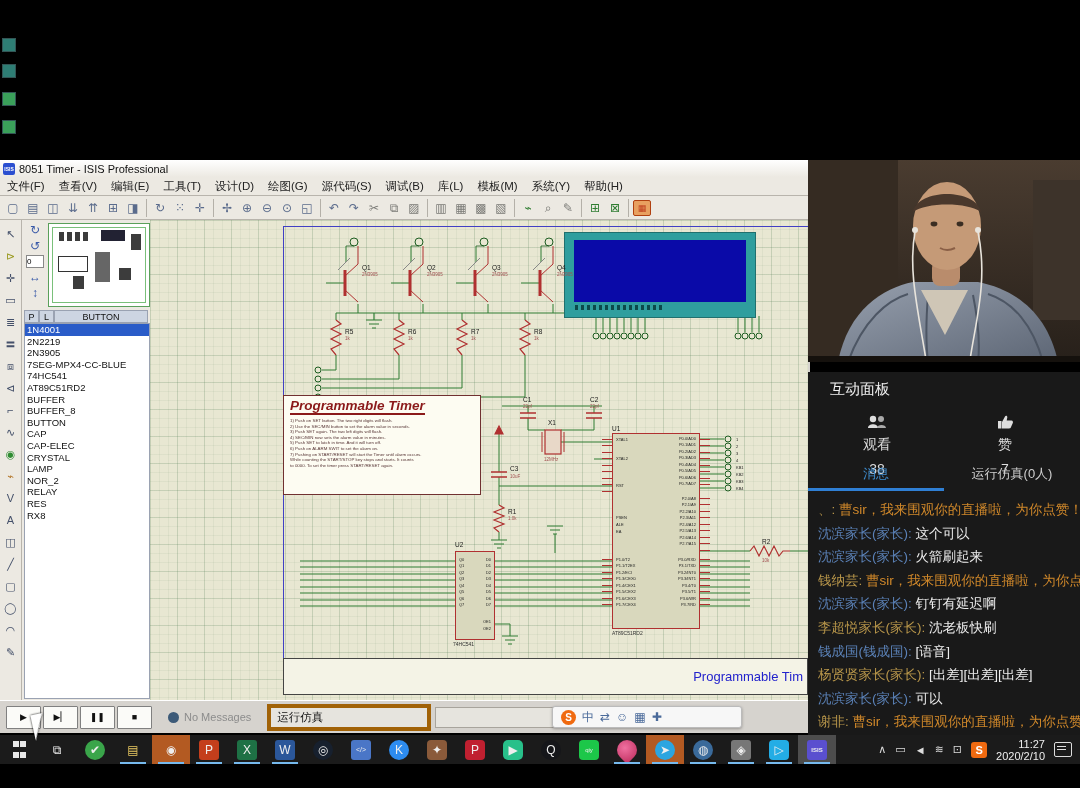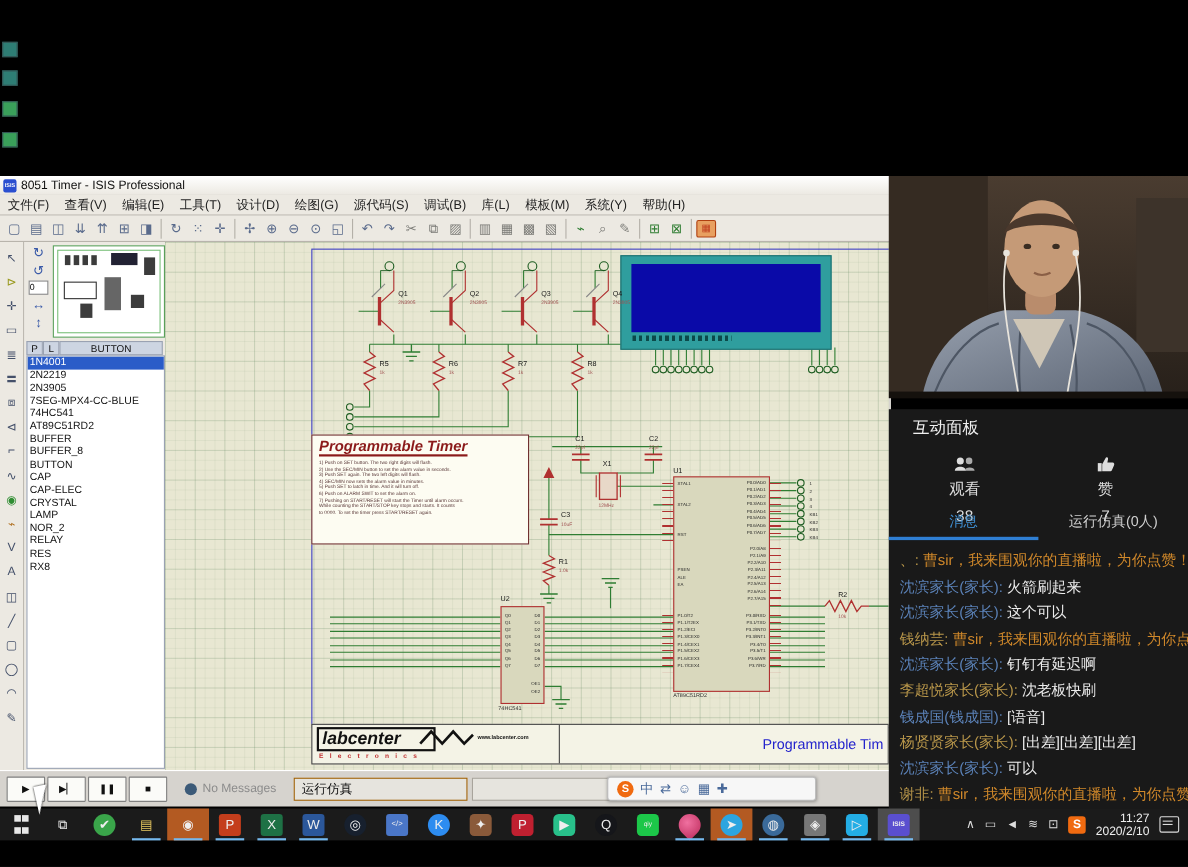--- a/index.html
+++ b/index.html
@@ -71,21 +71,21 @@
     filter:blur(.2px);}
   .chipbox{position:absolute;background:#d9d8bd;border:1px solid #b03030;box-sizing:border-box;}
   .pinstubs-l,.pinstubs-r{position:absolute;width:10px;background-image:repeating-linear-gradient(#b03030 0 1px,transparent 1px 6.45px);}
   
   #statusbar{left:0;top:540px;width:100%;height:33px;background:#d6d3ce;border-top:1px solid #fff;
     display:flex;align-items:center;padding-left:6px;box-sizing:border-box;}
   .simbtn{width:33px;height:21px;background:#fbfbf8;border:1px solid #808080;border-radius:1px;
     display:flex;align-items:center;justify-content:center;font-size:9px;color:#111;margin-right:2px;}
   #msgdot{width:11px;height:11px;border-radius:50%;background:#3c5a78;margin:0 5px 0 14px;}
   #nomsg{font-size:11px;color:#8c8c8c;}
-  #simmode{margin-left:16px;width:150px;height:19px;background:#e6e4de;border:1px solid #a16207;
+  #simmode{margin-left:16px;width:150px;height:19px;background:#e6e4de;border:4px solid #a16207;
     font-size:11.5px;color:#111;display:flex;align-items:center;padding-left:6px;}
   #simfill{margin-left:4px;width:130px;height:19px;background:#e6e4de;border:1px solid #a8a49c;}
   
   #ime{left:552px;top:546px;width:190px;height:22px;background:#f7f7f7;border:1px solid #bbb;border-radius:3px;
     display:flex;align-items:center;gap:6px;padding:0 8px;box-sizing:border-box;box-shadow:0 1px 3px rgba(0,0,0,.3);}
   .imei{font-size:12px;color:#4a6a9a;}
   #ime .slogo{width:15px;height:15px;border-radius:50%;background:#f06a10;color:#fff;font-size:10px;font-weight:bold;
     display:flex;align-items:center;justify-content:center;}
   
   #webcam{left:808px;top:160px;width:272px;height:202px;overflow:hidden;background:#2e2620;}
@@ -497,28 +497,20 @@
 3) Push SET again. The two left digits will flash.
 4) SEC/MIN now sets the alarm value in minutes.
 5) Push SET to latch in time. And it will turn off.
 6) Push on ALARM SWIT to set the alarm on.
 7) Pushing on START/RESET will start the Timer until alarm occurs.
 While counting the START/STOP key stops and starts. It counts
 to 0000. To set the timer press START/RESET again.</div>
     </div>
 
     <div class="abs" id="titleblock">
-      <div id="logobox">
-        <span id="brand">labcenter</span>
-        <svg id="brandzig" width="52" height="18">
-          <path d="M2 14 L12 3 L22 14 L32 3 L42 14 L50 6" stroke="#111" stroke-width="2.4" fill="none"></path>
-        </svg>
-        <span id="brandurl">www.labcenter.com</span>
-        <span id="brandsub">E l e c t r o n i c s</span>
-      </div>
       <div id="doctitle">Programmable Tim</div>
     </div>
   </div>
 
   <div class="abs" id="statusbar">
     <span class="simbtn">▶</span>
     <span class="simbtn">▶▏</span>
     <span class="simbtn">❚❚</span>
     <span class="simbtn">■</span>
     <span id="msgdot"></span>
@@ -597,22 +589,22 @@
   </div>
 
   <div class="abs" id="lp-tabs">
     <span class="tab" id="tab-msg">消息</span>
     <span class="tab" id="tab-mic">运行仿真(0人)</span>
   </div>
   <div class="abs" id="tab-underline"></div>
 
   <div class="abs" id="chat">
     <div class="msg"><span class="nm-g">、:</span> <span class="tx-o">曹sir，我来围观你的直播啦，为你点赞！</span></div>
+    <div class="msg"><span class="nm-b">沈滨家长(家长):</span> <span class="tx-w">这个可以</span></div>
     <div class="msg"><span class="nm-b">沈滨家长(家长):</span> <span class="tx-w">火箭刷起来</span></div>
-    <div class="msg"><span class="nm-b">沈滨家长(家长):</span> <span class="tx-w">这个可以</span></div>
     <div class="msg"><span class="nm-g">钱纳芸:</span> <span class="tx-o">曹sir，我来围观你的直播啦，为你点</span></div>
     <div class="msg"><span class="nm-b">沈滨家长(家长):</span> <span class="tx-w">钉钉有延迟啊</span></div>
     <div class="msg"><span class="nm-g">李超悦家长(家长):</span> <span class="tx-w">沈老板快刷</span></div>
     <div class="msg"><span class="nm-b">钱成国(钱成国):</span> <span class="tx-w">[语音]</span></div>
     <div class="msg"><span class="nm-g">杨贤贤家长(家长):</span> <span class="tx-w">[出差][出差][出差]</span></div>
     <div class="msg"><span class="nm-b">沈滨家长(家长):</span> <span class="tx-w">可以</span></div>
     <div class="msg"><span class="nm-g">谢非:</span> <span class="tx-o">曹sir，我来围观你的直播啦，为你点赞</span></div>
   </div>
 </div>
 

